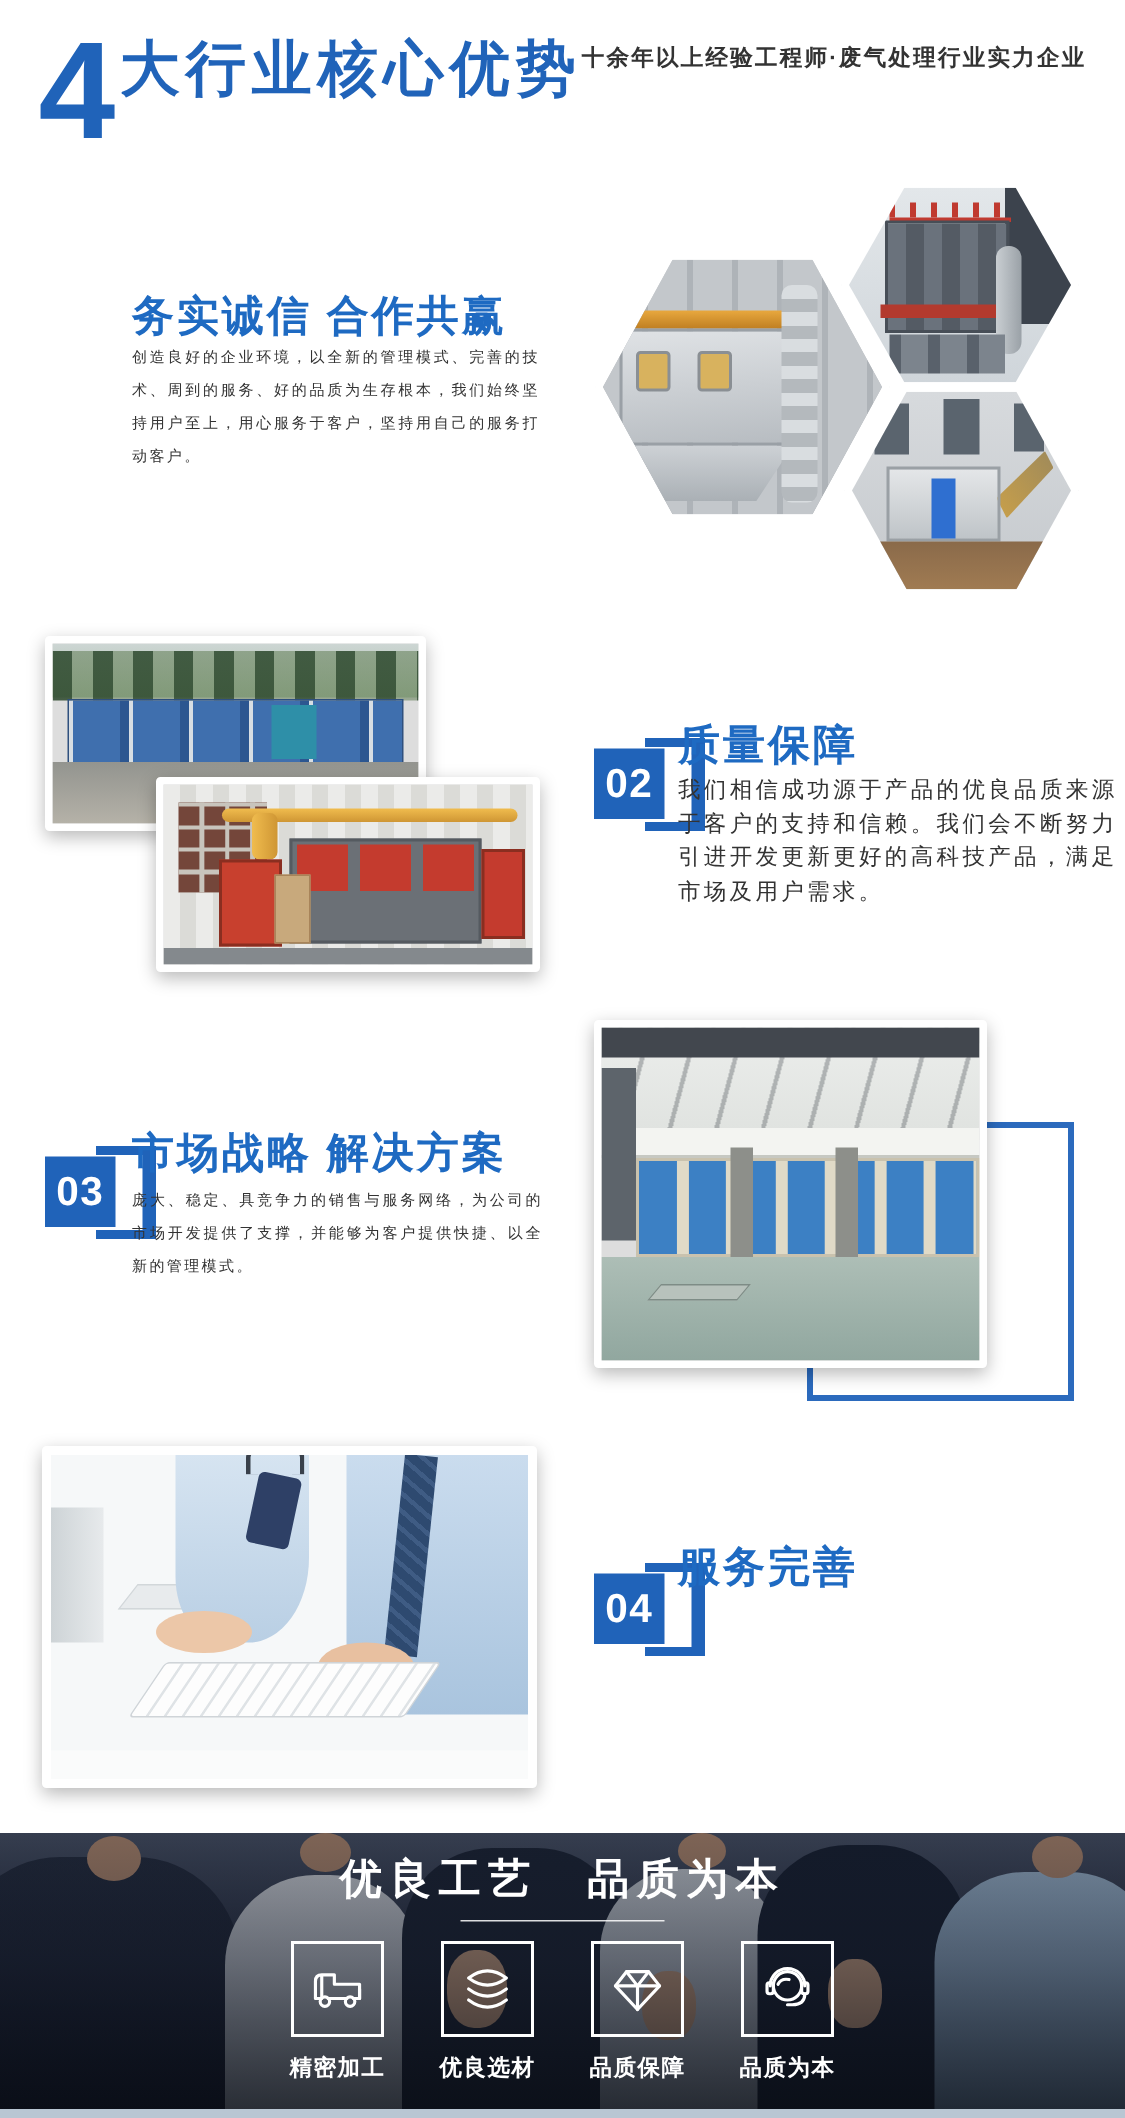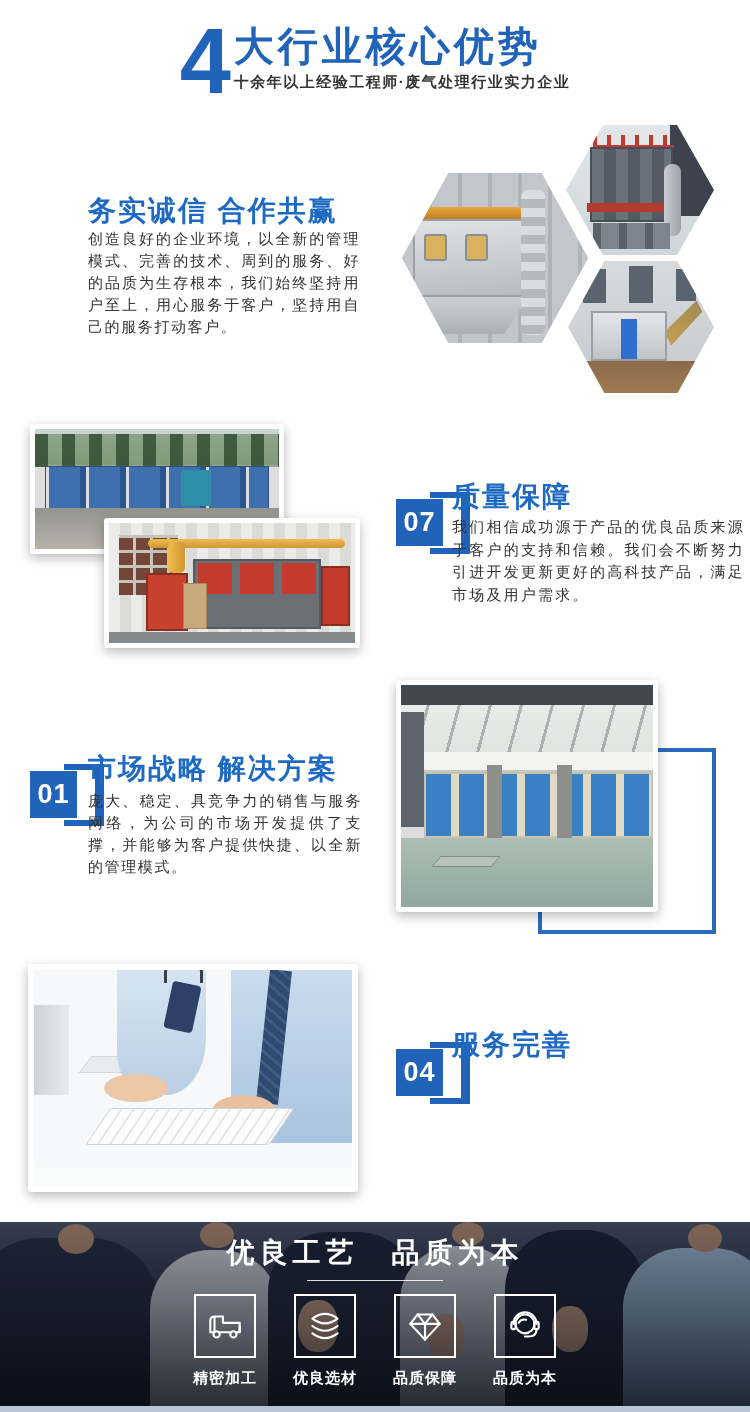--- a/index.html
+++ b/index.html
@@ -7,32 +7,32 @@
     --frame-blue:#2b6abd; --banner-strip:#b9c6d3;
   }
   *{margin:0;padding:0;box-sizing:border-box}
   html,body{background:#fff}
   body{font-family:"Liberation Sans","DejaVu Sans",sans-serif}
   .page{position:relative;width:750px;height:1412px;background:#fff;overflow:hidden;margin:0 auto}
 
   
   .header{position:absolute;top:24px;left:0;width:100%;display:flex;justify-content:center;align-items:flex-start}
   .big4{font-size:92px;font-weight:bold;color:var(--primary);line-height:0.82;letter-spacing:-2px}
-  .header-col{margin-left:5px;display:flex;flex-direction:column}
+  .header-col{margin-left:5px;display:flex;flex-direction:row}
   .header-title{font-size:40px;font-weight:bold;color:var(--primary);letter-spacing:4px;line-height:1.1}
   .header-sub{margin-top:5px;font-size:15px;font-weight:bold;color:#333;letter-spacing:1.5px}
 
   
   .badge{position:absolute;width:76px;height:62px}
   .badge .bracket{position:absolute;left:34px;top:0;width:40px;height:62px;border-style:solid;border-color:var(--primary);border-width:6px 9px 6px 0}
   .badge .num{position:absolute;left:0;top:7px;width:47px;height:47px;background:var(--primary);color:#fff;
     font-size:27px;font-weight:bold;display:flex;align-items:center;justify-content:center;letter-spacing:1px}
 
   .sec-title{position:absolute;font-size:28px;font-weight:bold;color:var(--heading);letter-spacing:2px;white-space:nowrap}
-  .sec-body{position:absolute;font-size:15px;color:var(--body);line-height:22px;letter-spacing:1.6px;text-align:justify}
+  .sec-body{position:absolute;font-size:10px;color:var(--body);line-height:22px;letter-spacing:1.6px;text-align:justify}
   .sec-body.right{font-size:15px;letter-spacing:2.2px;line-height:22.5px}
 
   
   .photo{position:absolute;border:5px solid #fff;border-radius:3px;box-shadow:0 4px 12px rgba(0,0,0,.28);overflow:hidden;background:#ddd}
   .photo>div{position:absolute}
 
   
   .hexwrap{position:absolute;left:395px;top:112px;width:350px;height:290px}
   .hex{position:absolute;filter:drop-shadow(3px 6px 7px rgba(0,0,0,.3))}
   .hex,.hex-in{clip-path:polygon(25% 0%,75% 0%,100% 50%,75% 100%,25% 100%,0% 50%)}
@@ -211,28 +211,28 @@
     <div class="pb-machine"></div>
       <div class="pb-redpanels"></div>
       <div class="pb-furnace"></div>
     <div class="pb-carton"></div>
       <div class="pb-right"></div>
       <div class="pb-floor"></div>
   </div>
 
   <div class="badge" style="left:396px;top:492px">
     <span class="bracket"></span>
-    <span class="num">07</span>
+    <span class="num">02</span>
   </div>
   <div class="sec-title" style="left:452px;top:478px">质量保障</div>
   <div class="sec-body right" style="left:452px;top:516px;width:293px">我们相信成功源于产品的优良品质来源于客户的支持和信赖。我们会不断努力引进开发更新更好的高科技产品，满足市场及用户需求。</div>
 
   <div class="badge" style="left:30px;top:764px">
     <span class="bracket"></span>
-    <span class="num">01</span>
+    <span class="num">03</span>
   </div>
   <div class="sec-title" style="left:88px;top:750px">市场战略 解决方案</div>
   <div class="sec-body" style="left:88px;top:790px;width:274px">庞大、稳定、具竞争力的销售与服务网络，为公司的市场开发提供了支撑，并能够为客户提供快捷、以全新的管理模式。</div>
 
   <div class="s3-frame"></div>
   <div class="photo" style="left:396px;top:680px;width:262px;height:232px;z-index:2">
     <div class="s3-roof"></div>
       <div class="s3-roofdark"></div>
       <div class="s3-beam"></div>
       <div class="s3-leftwall"></div>

